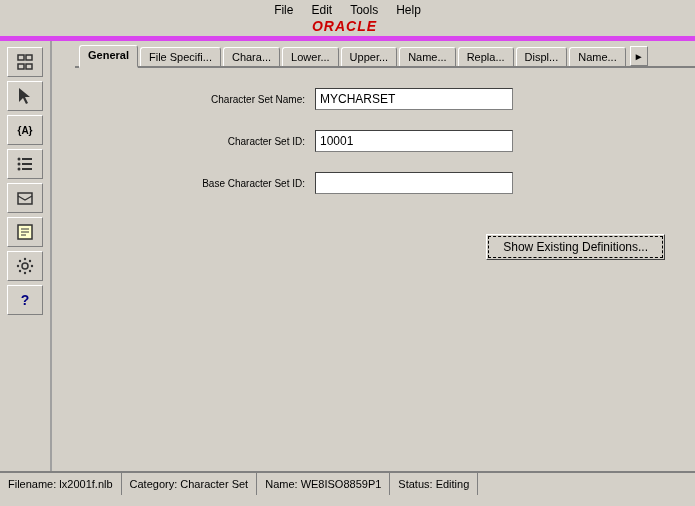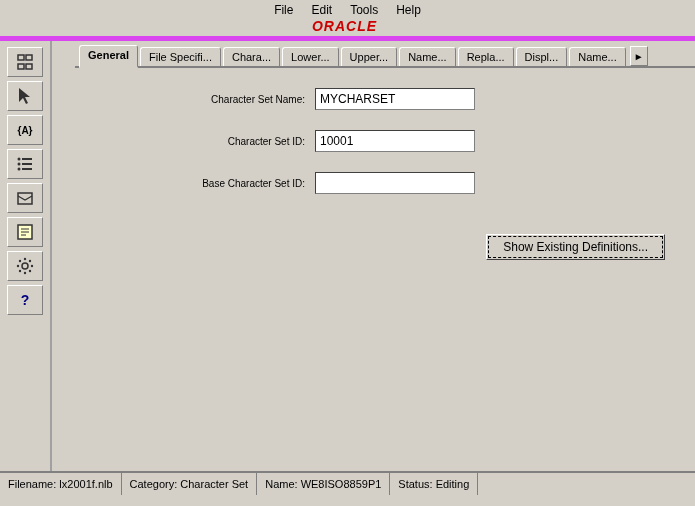--- a/index.html
+++ b/index.html
@@ -142,21 +142,21 @@
       align-items: center;
       gap: 10px;
     }
     .form-label {
       width: 200px;
       text-align: right;
       font-size: 10px;
       color: #000;
     }
     .form-input {
-      width: 160px;
+      width: 198px;
       height: 22px;
       background: #ffffff;
       border: 1px solid #808080;
       border-top-color: #404040;
       border-left-color: #404040;
       padding: 2px 4px;
       font-size: 12px;
       font-family: Arial, Helvetica, sans-serif;
     }
 

